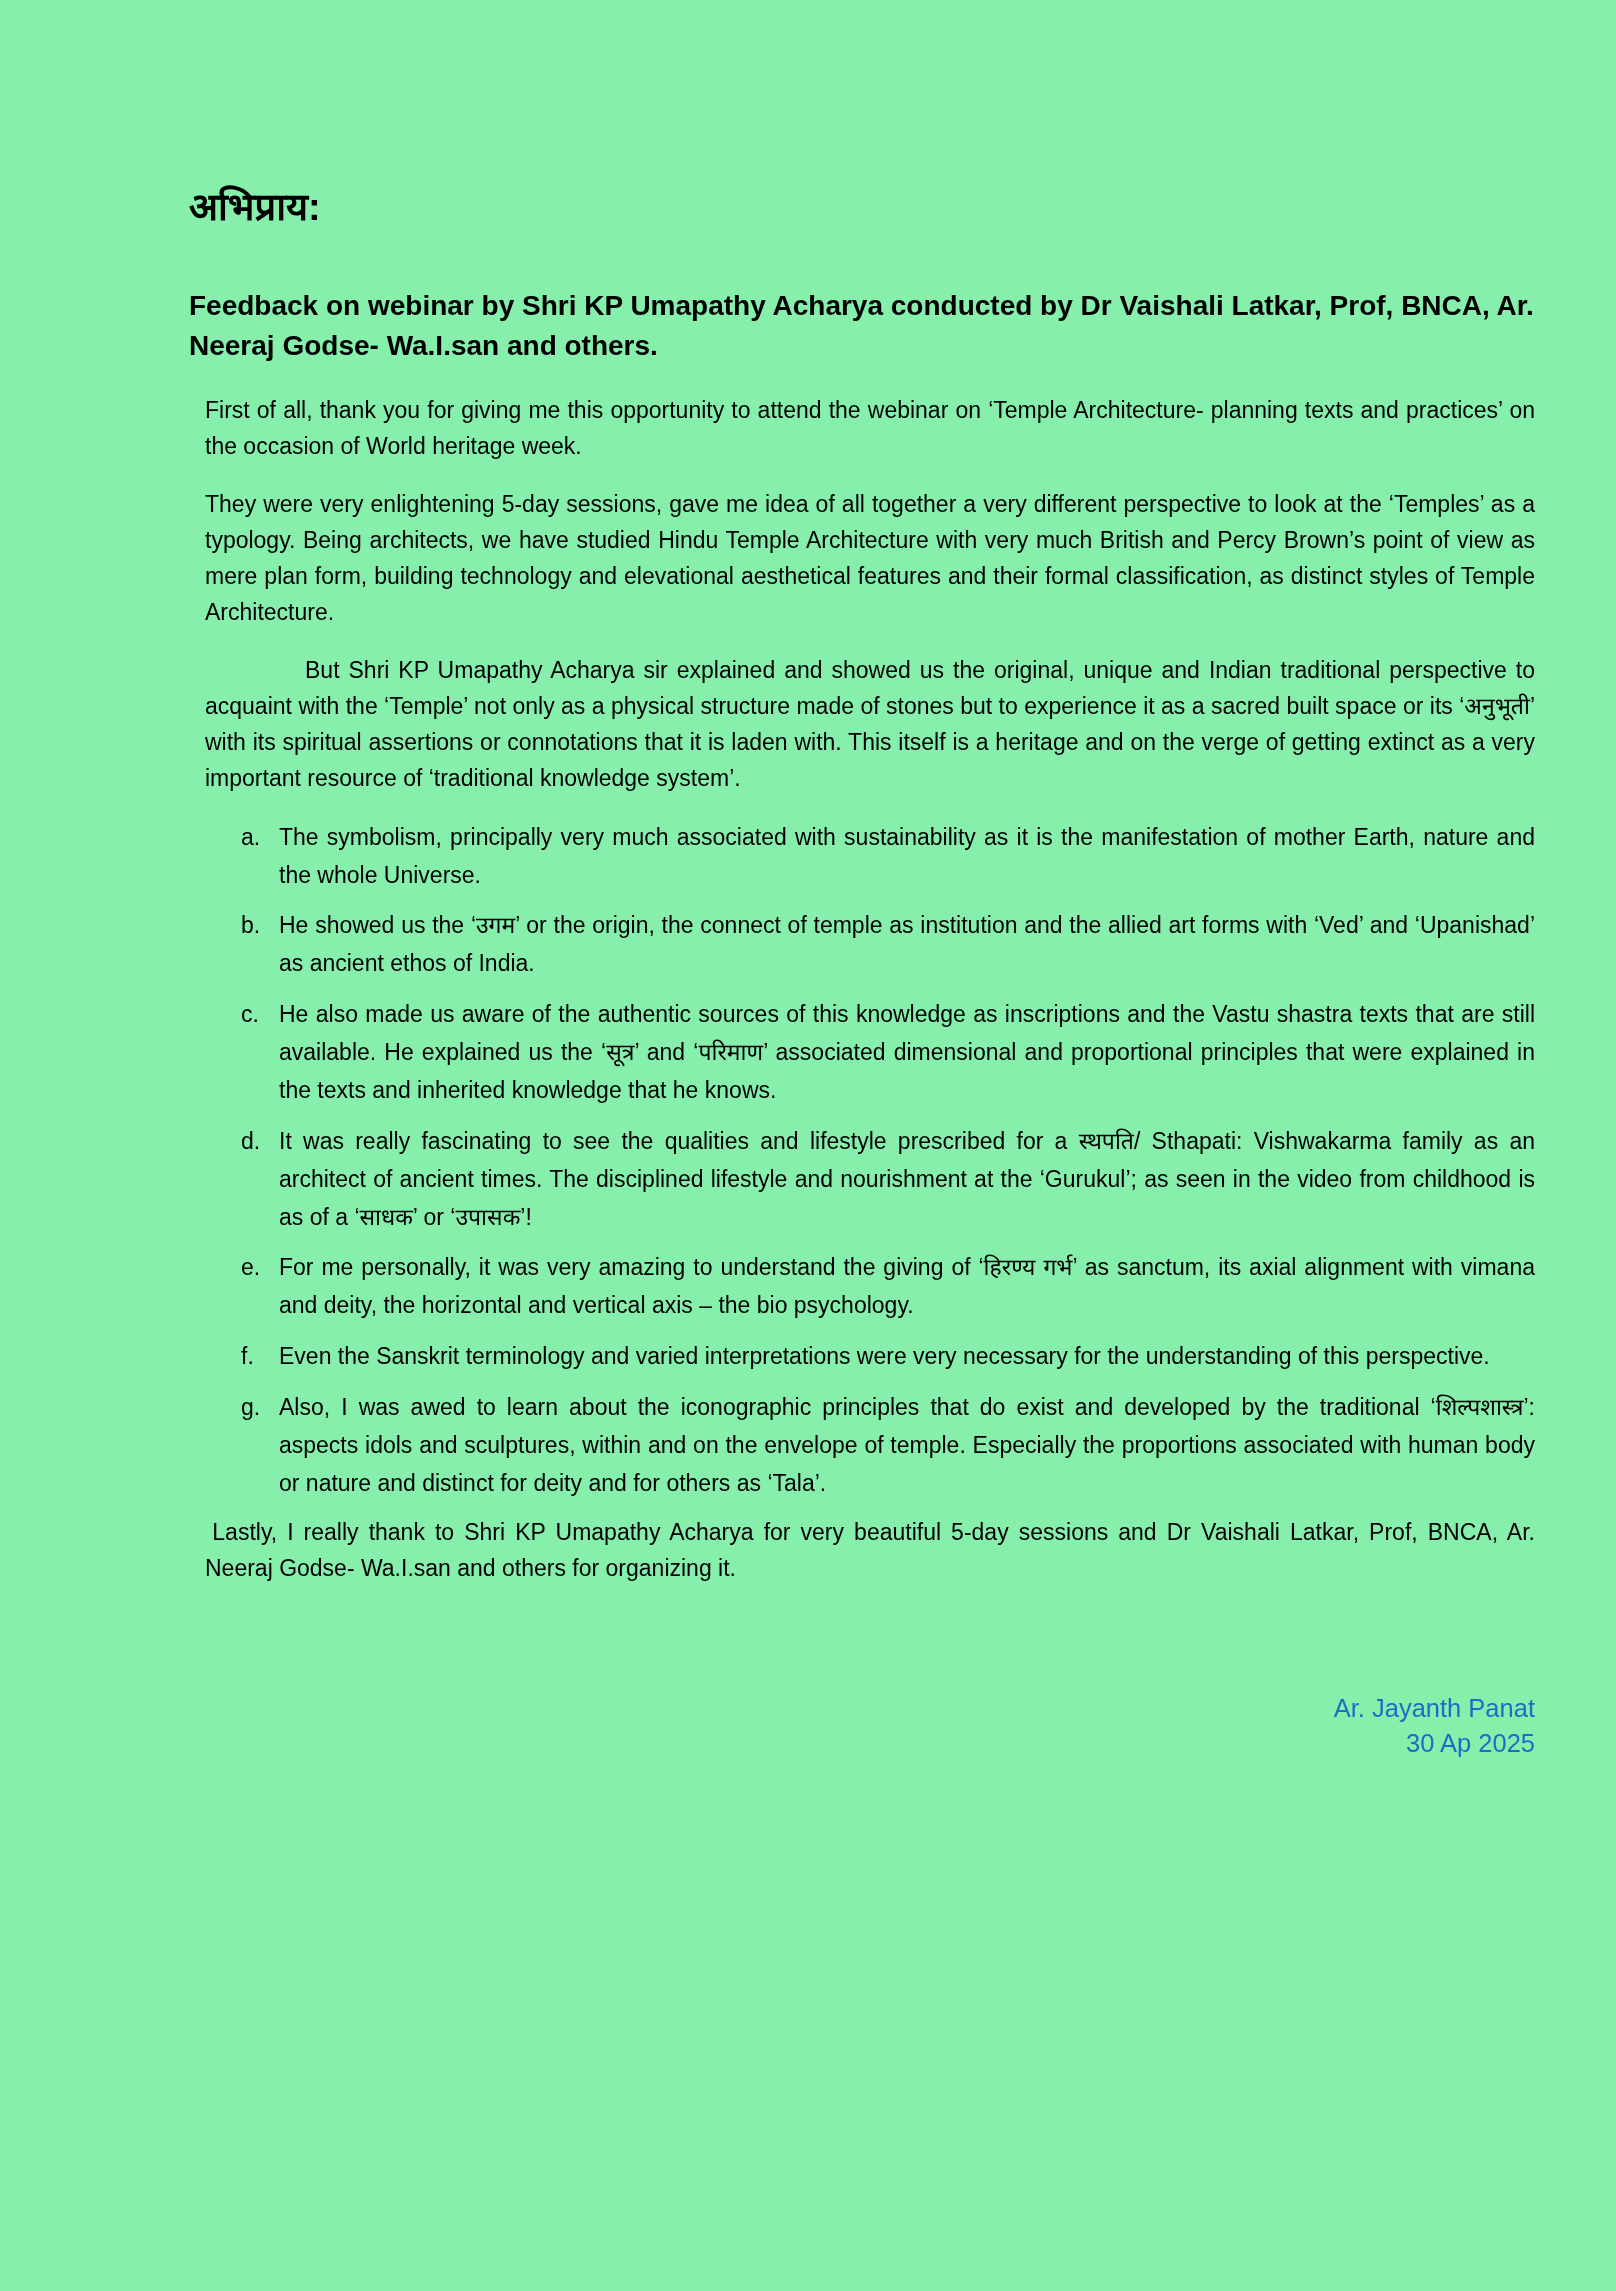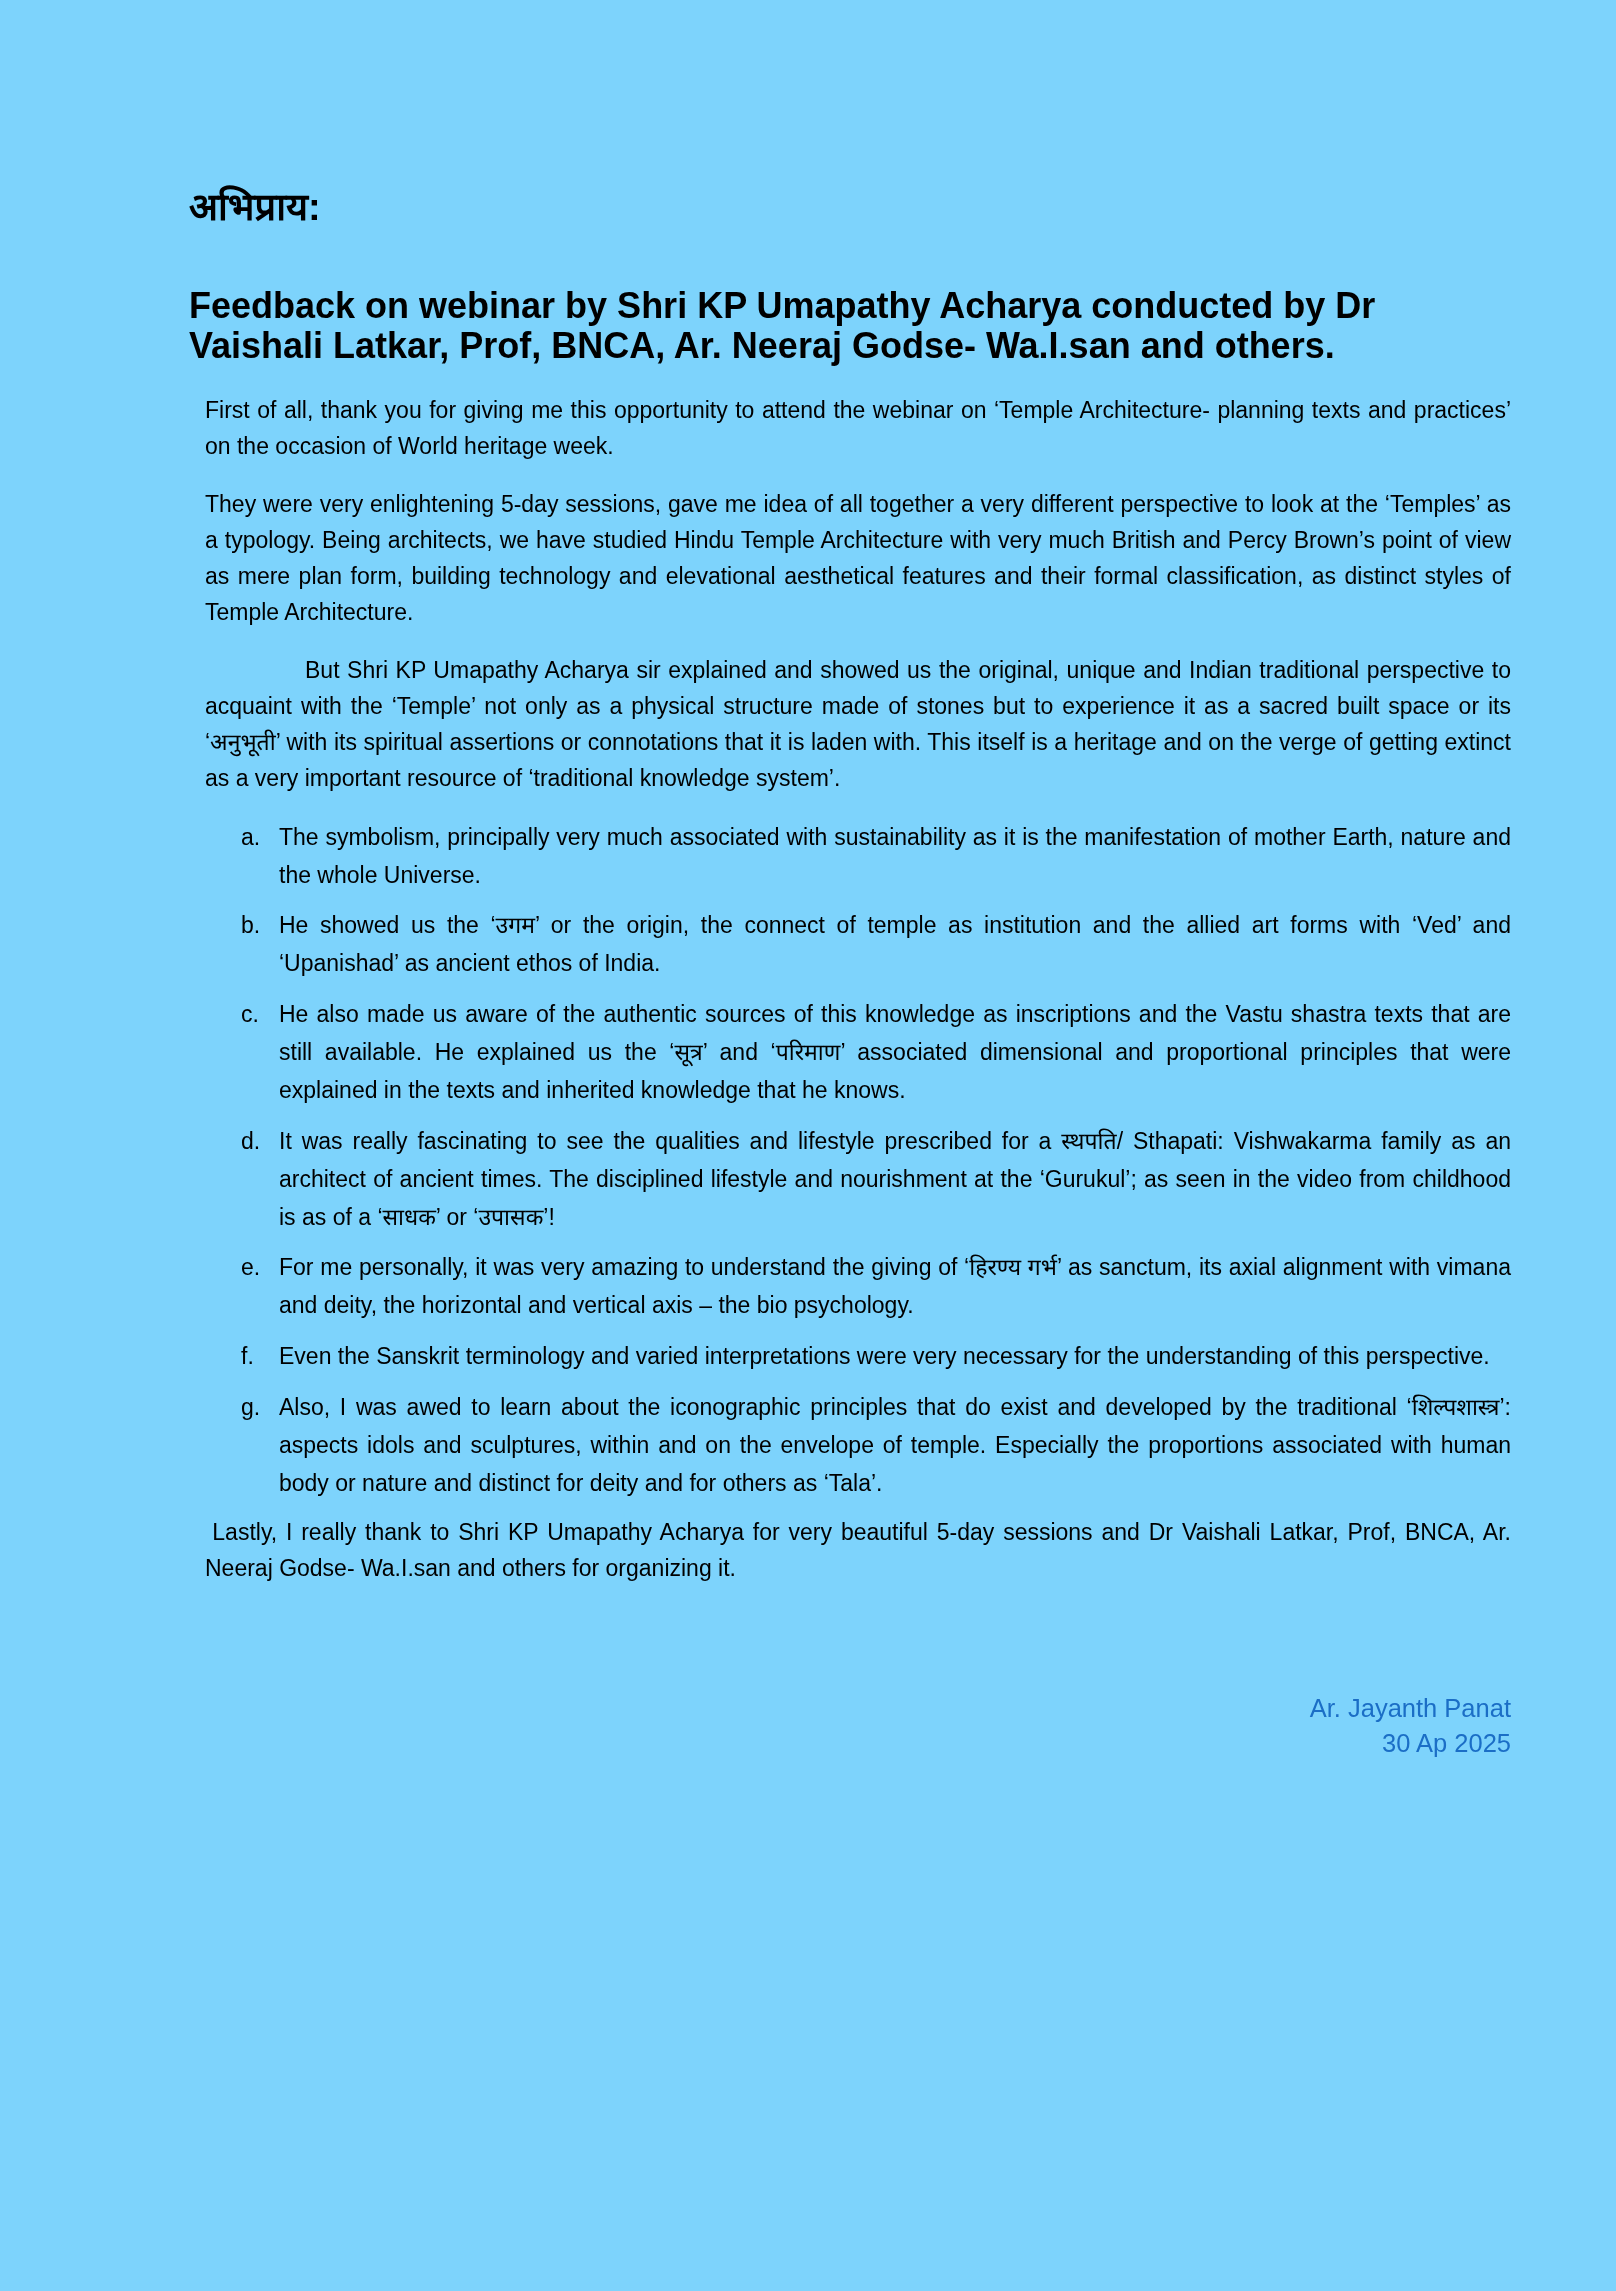--- a/index.html
+++ b/index.html
@@ -5,34 +5,34 @@
   html, body {
     margin: 0;
     padding: 0;
     background: #ffffff;
   }
   .page {
     position: relative;
     width: 1616px;
     height: 2291px;
     box-sizing: border-box;
-    padding: 182px 105px 0 189px;
-    background: #7dd3fc;
+    padding: 182px 81px 0 189px;
+    background: #86efac;
     font-family: "Liberation Sans", "DejaVu Sans", sans-serif;
     color: #000000;
     overflow: hidden;
   }
   .doc-title {
     font-size: 38px;
     font-weight: bold;
     line-height: 51px;
     margin: 0 0 53px 0;
   }
   .doc-heading {
-    font-size: 36px;
+    font-size: 28px;
     font-weight: bold;
     line-height: 40px;
     margin: 0 0 25.5px 0;
     text-align: left;
   }
   p.body-para {
     font-size: 23px;
     line-height: 36px;
     text-align: justify;
     margin: 0 0 22px 16px;

